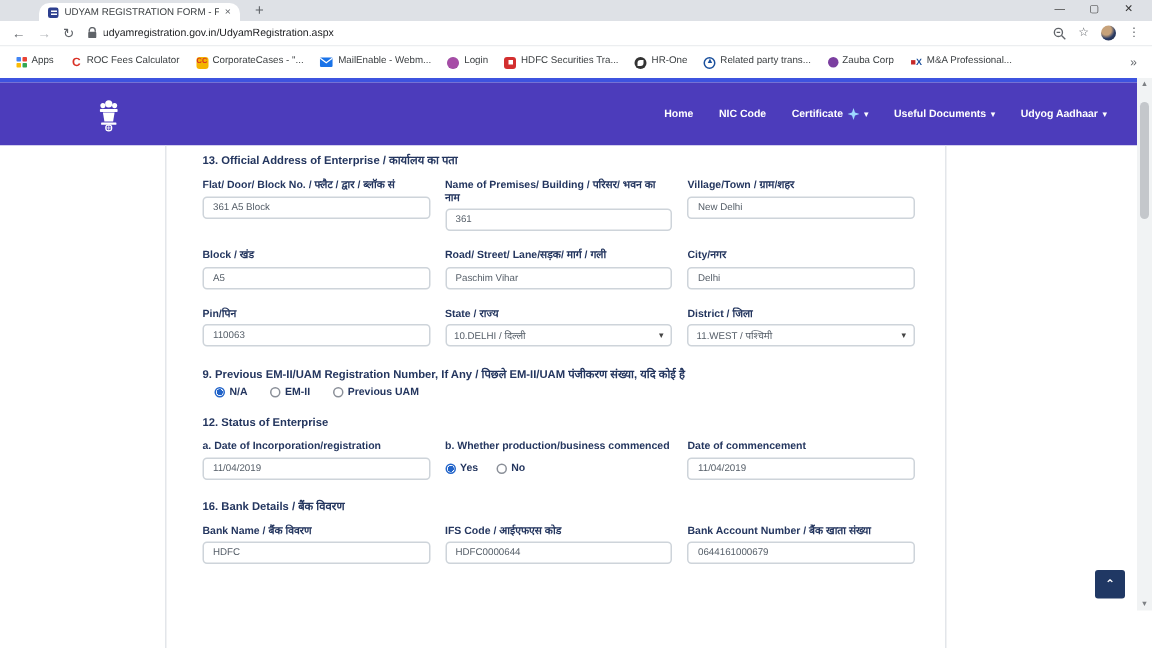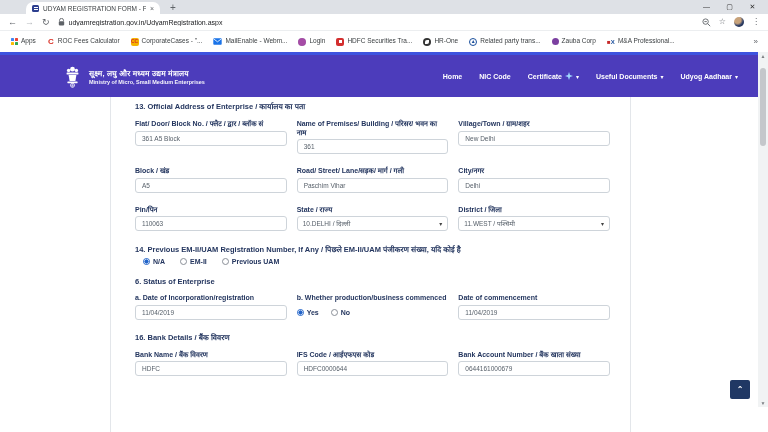--- a/index.html
+++ b/index.html
@@ -193,24 +193,20 @@
           <circle cx="8.5" cy="4.2" r="2.4"></circle>
           <circle cx="4.6" cy="5.4" r="1.7"></circle>
           <circle cx="12.4" cy="5.4" r="1.7"></circle>
           <rect x="2.6" y="7.6" width="11.8" height="2" rx="0.5"></rect>
           <path d="M4.6 10h7.8l-1 6H5.6z"></path>
           <rect x="3.4" y="16.6" width="10.2" height="1.6" rx="0.4"></rect>
           <circle cx="8.5" cy="20.3" r="2" fill="none" stroke="#fff" stroke-width="0.8"></circle>
           <path d="M8.5 18.3v4M6.5 20.3h4" stroke="#fff" stroke-width="0.5"></path>
         </g>
     </svg>
-    <div class="ministry">
-      <div class="hi">सूक्ष्म, लघु और मध्यम उद्यम मंत्रालय</div>
-      <div class="en">Ministry of Micro, Small Medium Enterprises</div>
-    </div>
     <div class="mainnav">
       <span class="navitem">
           <span>Home</span>
         </span>
       <span class="navitem">
           <span>NIC Code</span>
         </span>
       <span class="navitem">
         <span>Certificate</span>
         <svg width="8" height="8" viewBox="0 0 8 8">
@@ -278,37 +274,37 @@
         </div>
         <div class="fcol">
           <div class="flabel">District / जिला</div>
           <div class="sel">
               <span>11.WEST / पश्चिमी</span>
               <span class="chev">▾</span>
             </div>
         </div>
       </div>
 
-      <div class="sec-title mt14" style="margin-bottom:0">14. Previous EM-II/UAM Registration Number, If Any / पिछले EM-II/UAM पंजीकरण संख्या, यदि कोई है</div>
+      <div class="sec-title mt14" style="margin-bottom:0">9. Previous EM-II/UAM Registration Number, If Any / पिछले EM-II/UAM पंजीकरण संख्या, यदि कोई है</div>
       <div class="radio-row">
         <span class="ritem">
             <span class="rdot checked"></span>
             <span class="rlab">N/A</span>
           </span>
         <span class="ritem">
             <span class="rdot"></span>
             <span class="rlab">EM-II</span>
           </span>
         <span class="ritem">
             <span class="rdot"></span>
             <span class="rlab">Previous UAM</span>
           </span>
       </div>
 
-      <div class="sec-title mt12" style="margin-bottom:0">6. Status of Enterprise</div>
+      <div class="sec-title mt12" style="margin-bottom:0">12. Status of Enterprise</div>
       <div class="frow mt8">
         <div class="fcol">
           <div class="flabel">a. Date of Incorporation/registration</div>
           <input class="txt" value="11/04/2019" style="">
         </div>
         <div class="fcol">
           <div class="flabel">b. Whether production/business commenced</div>
           <div class="radio-row inline">
             <span class="ritem">
                 <span class="rdot checked"></span>

